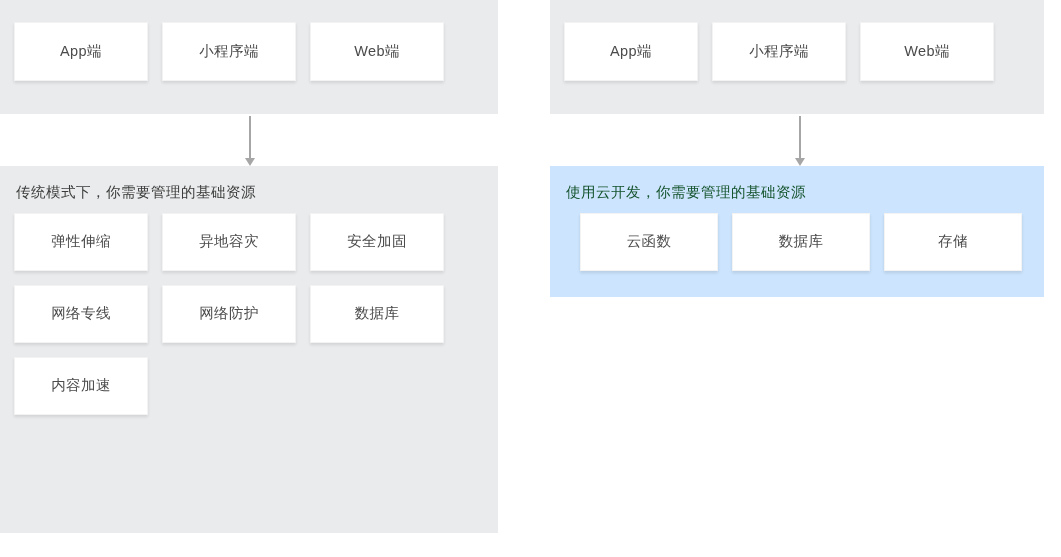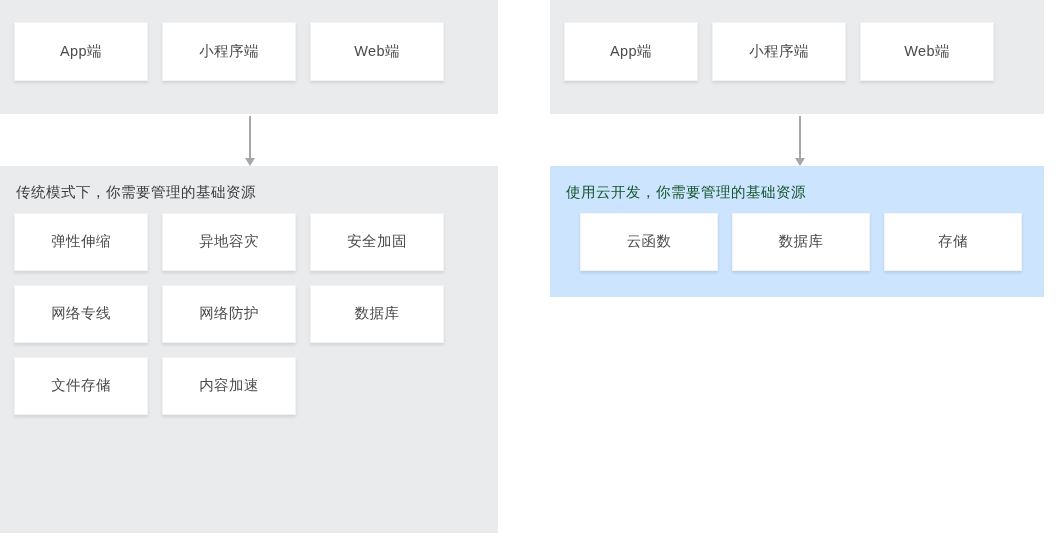--- a/index.html
+++ b/index.html
@@ -176,23 +176,20 @@
       <div class="card">
         <span>网络专线</span>
       </div>
       <div class="card">
         <span>网络防护</span>
       </div>
       <div class="card">
         <span>数据库</span>
       </div>
       <div class="card">
-        <span>文件存储</span>
-      </div>
-      <div class="card">
         <span>内容加速</span>
       </div>
     </div>
   </div>
 
   <div class="column right">
 
     <div class="clients-panel right-clients">
       <div class="card">
         <span>App端</span>

